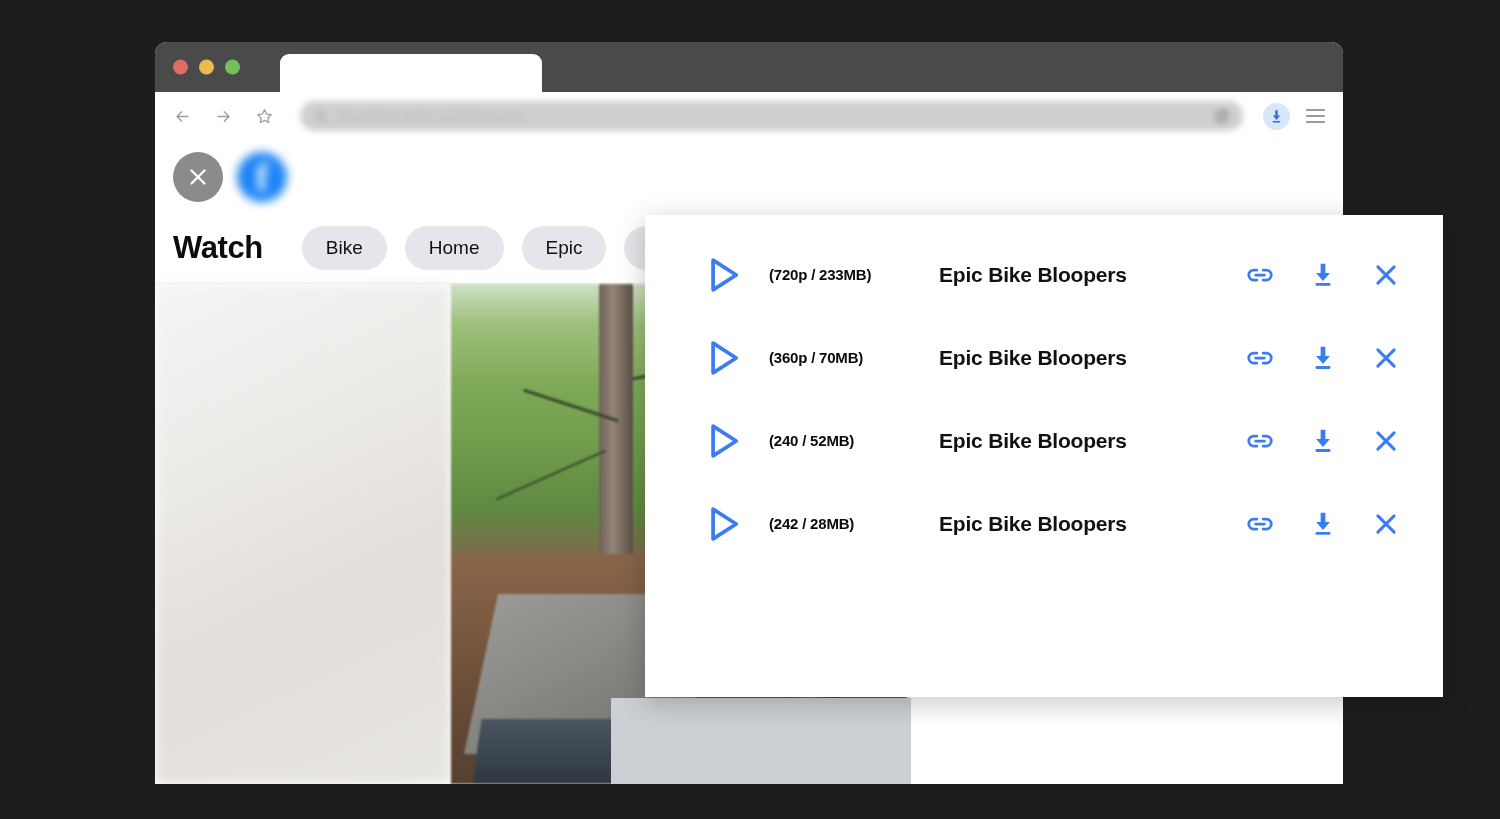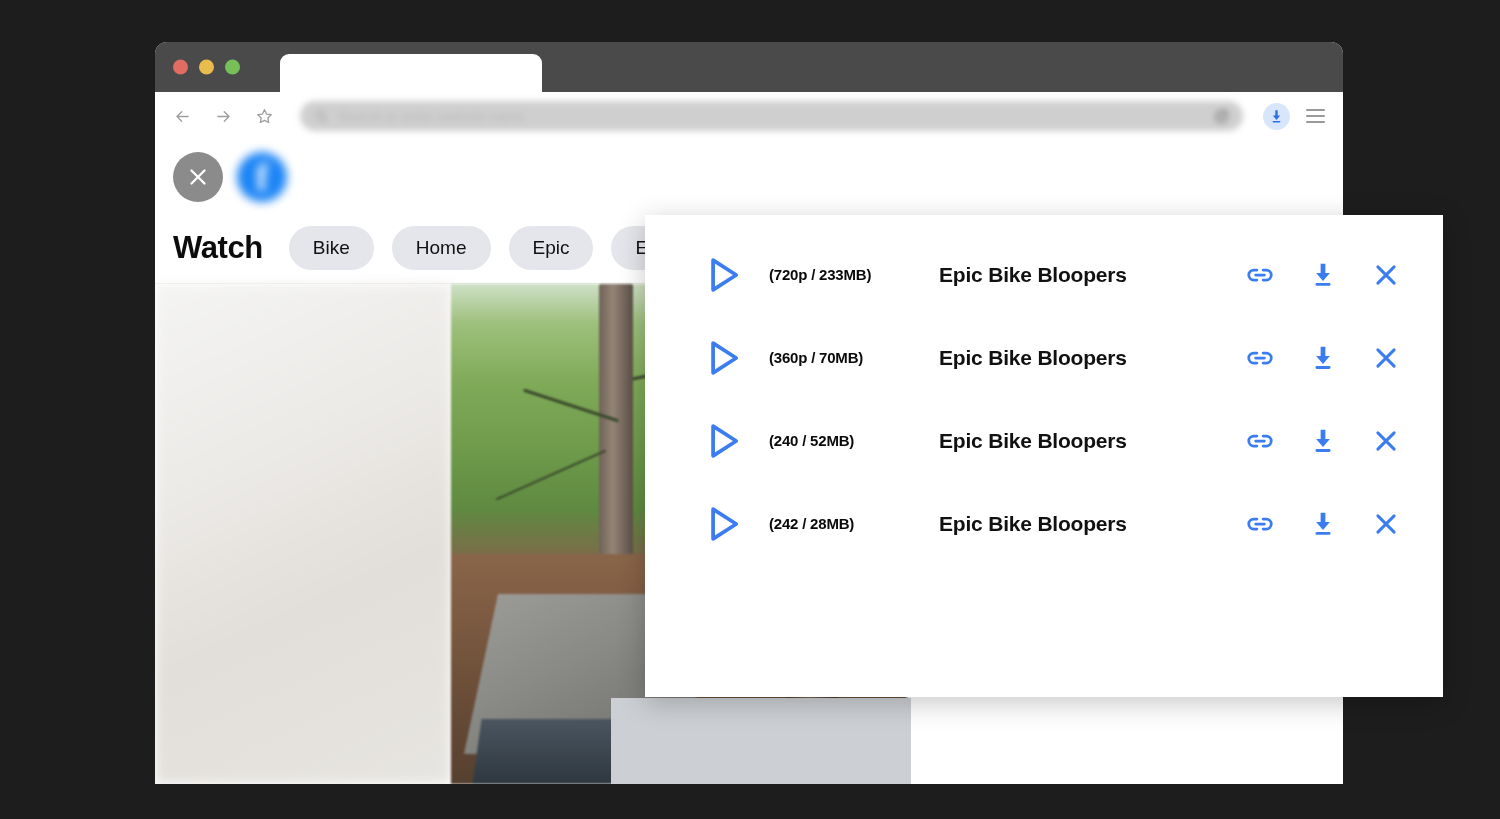--- a/index.html
+++ b/index.html
@@ -78,21 +78,21 @@
     background: #1b84f5; display: flex; align-items: center; justify-content: center;
     filter: blur(5px);
     color: #fff; font-size: 38px; font-weight: 700; font-family: "Liberation Serif", serif;
   }
 
   #watchnav {
     position: relative; height: 72px; background: #fff;
     display: flex; align-items: center; padding-left: 18px; gap: 18px;
     border-bottom: 1px solid #ebebeb;
   }
-  #watchnav .wtitle { font-size: 31px; font-weight: 700; color: #0c0c0c; letter-spacing: -.4px; margin-right: 8px; }
+  #watchnav .wtitle { font-size: 31px; font-weight: 700; color: #0c0c0c; letter-spacing: -.4px; margin-right: 21px; }
   .pill {
     background: #e4e6eb; border-radius: 22px;
     padding: 11px 24px; font-size: 19px; color: #111; font-weight: 400;
     white-space: nowrap;
   }
 
   #feed { position: relative; height: 500px; background: #ffffff; display: flex; }
   .blurcol {
     width: 296px; height: 100%;
     background: linear-gradient(155deg,#f4f4f3 0%,#eceae7 35%,#e2ded9 62%,#e7e5e1 100%);

